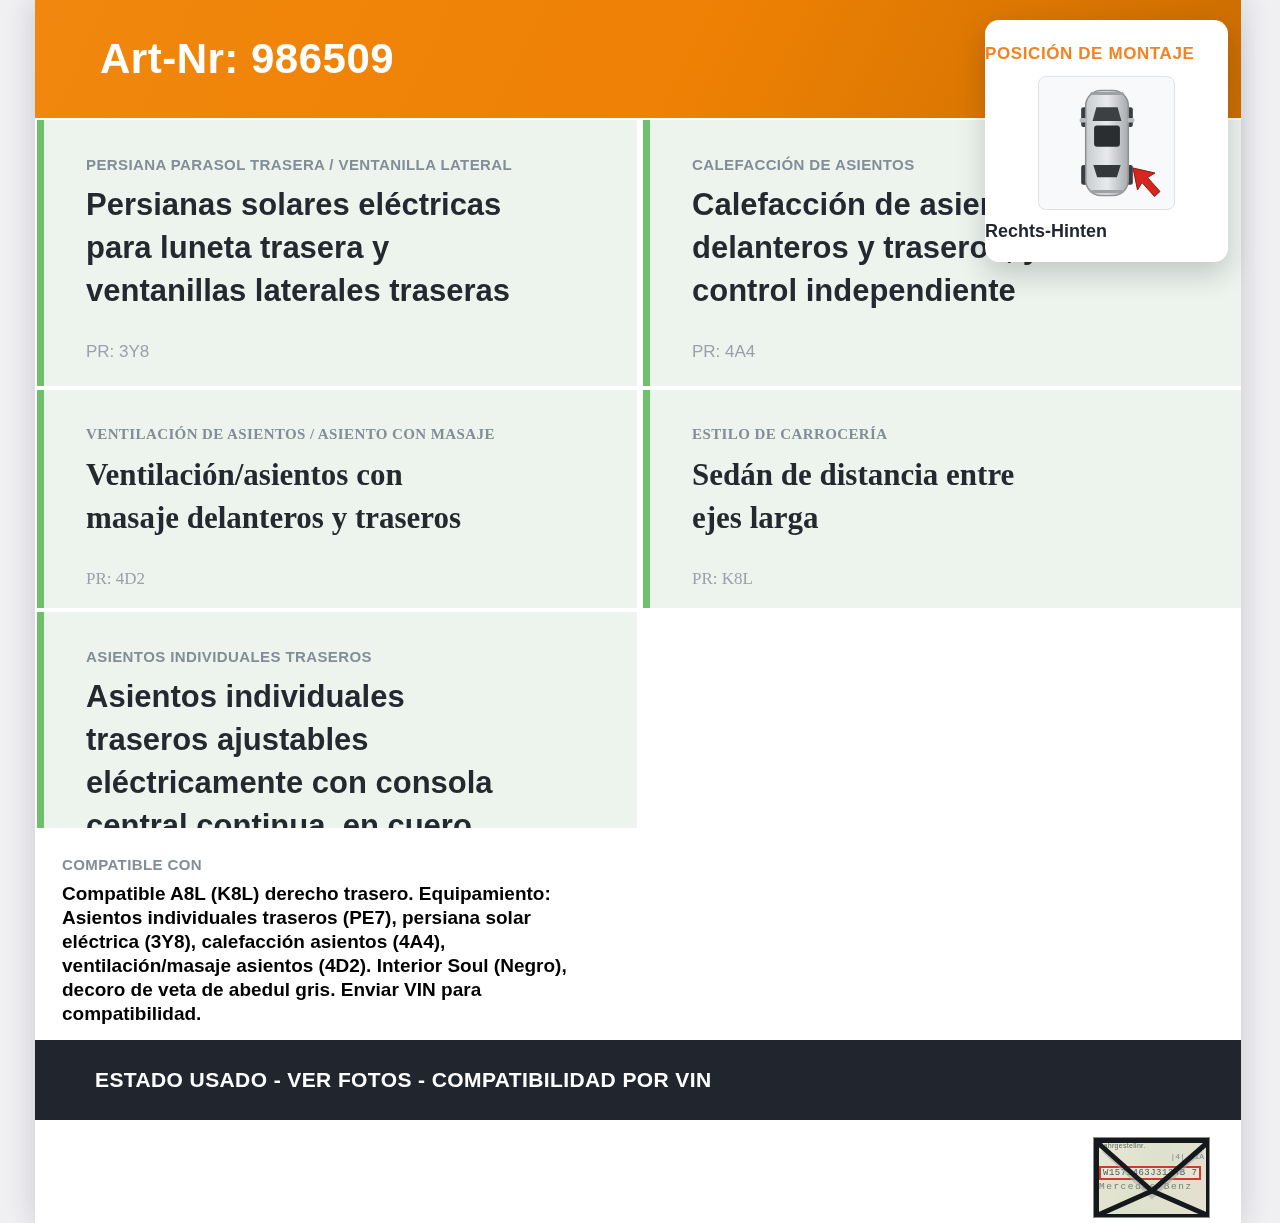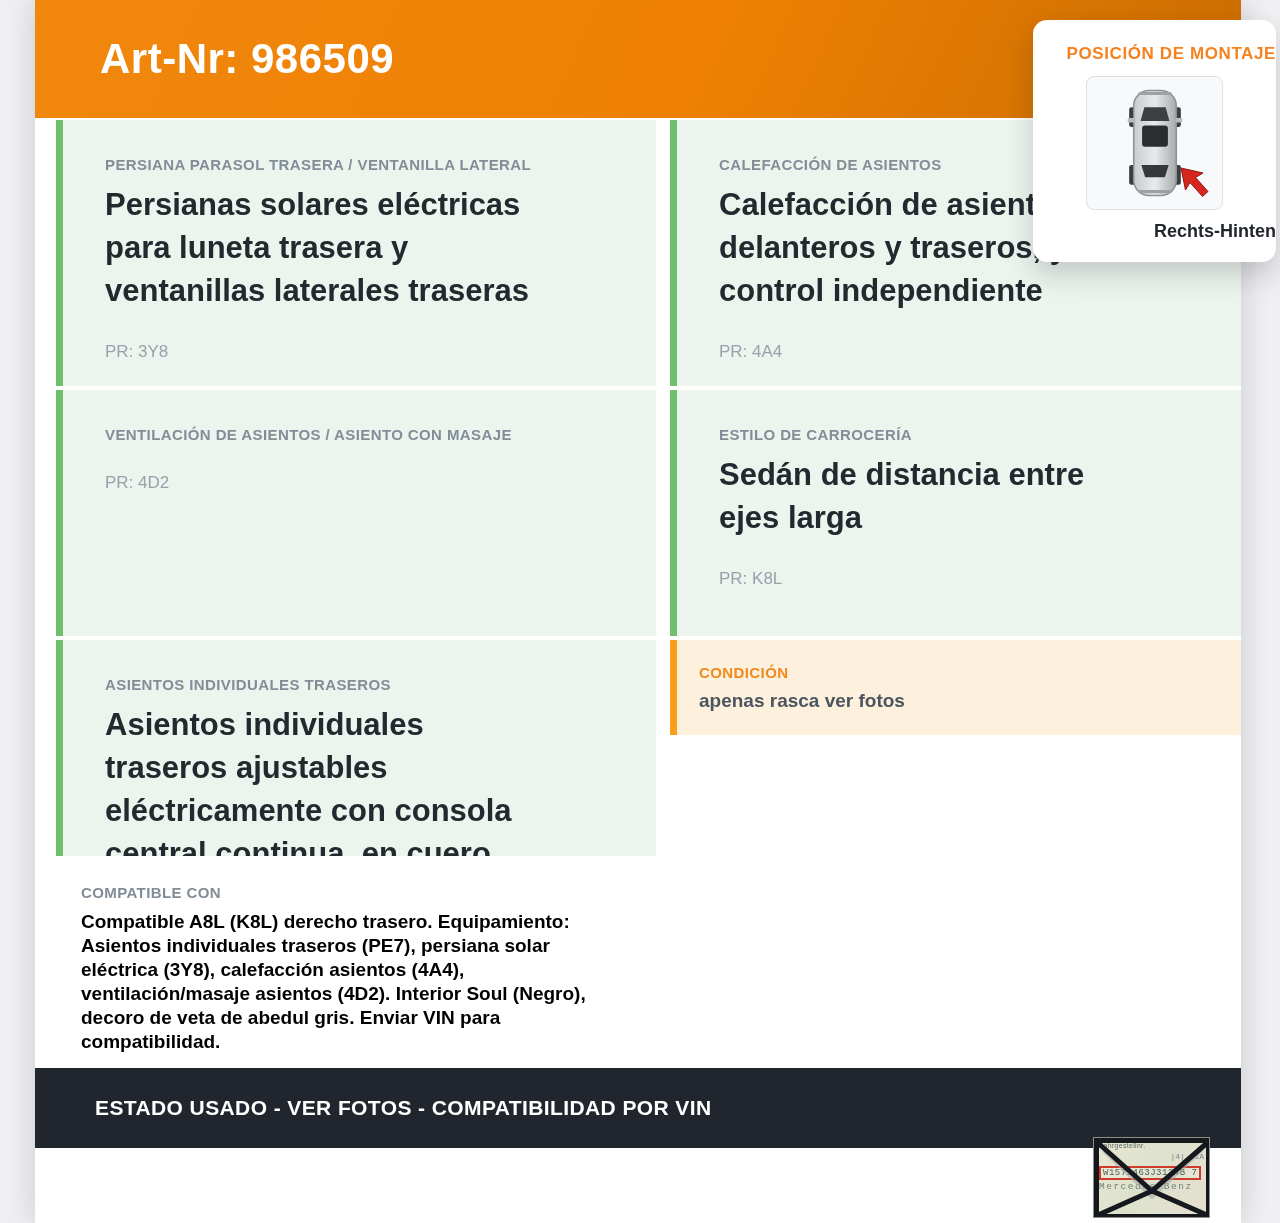--- a/index.html
+++ b/index.html
@@ -13,34 +13,34 @@
   }
 
   
   .header {
     height:118px; display:flex; align-items:center; padding-left:65px;
     background:linear-gradient(115deg,#f1870e 0%, #ee8104 55%, #cb6d01 100%);
   }
   .header h1 { color:#ffffff; font-size:42px; font-weight:800; letter-spacing:.5px; }
 
   
-  .grid { display:flex; gap:14px; padding-left:21px; margin-top:2px; }
+  .grid { display:flex; gap:6px; padding-left:2px; margin-top:2px; }
   .col { display:flex; flex-direction:column; gap:4px; }
   .col-left  { width:600px; }
   .col-right { flex:1; }
 
   .card { background:#edf4ee; border-left:7px solid #6ec06d; padding:36px 34px 0 42px; overflow:hidden; }
   .card .label { font-size:15px; font-weight:700; color:#838d97; letter-spacing:.4px; }
   .card .title {
     margin-top:10px; font-size:31px; font-weight:700; color:#23292f;
     line-height:43px; white-space:pre-line;
   }
   .card .pr { margin-top:30px; font-size:17px; color:#99a1ab; }
 
-  .h266 { height:266px; } .h218 { height:246px; } .h308 { height:216px; }
+  .h266 { height:266px; } .h218 { height:218px;font-family:Liberation Serif, serif; } .h308 { height:216px; }
 
   .condition {
     height:95px; background:#fdf0dd; border-left:7px solid #f89e1b; padding:24px 20px 0 22px;
   }
   .condition .label { color:#ef8a1e; }
   .condition .value { margin-top:9px; font-size:19px; font-weight:700; color:#4b5560; }
 
   .compatible { height:206px; background:#ffffff; border-left:none; padding:24px 30px 0 25px; }
   .compatible .text {
     margin-top:9px; font-size:19px; font-weight:700; color:#000000;
@@ -53,21 +53,21 @@
   .footer {
     height:80px; margin-top:2px; background:#21252d;
     display:flex; align-items:center; padding-left:60px;
   }
   .footer .ftext { color:#ffffff; font-size:21px; font-weight:800; letter-spacing:.4px; }
 
   
   .mount-card {
     position:absolute; left:985px; top:20px; width:243px; height:242px;
     background:#ffffff; border-radius:14px; box-shadow:0 12px 28px rgba(20,25,35,.20);
-    text-align:right; padding-top:24px; z-index:5;margin-left:48px;
+    text-align:left; padding-top:24px; z-index:5;
   }
   .mount-card .mtitle { color:#f5821f; font-size:17px; font-weight:800; letter-spacing:.6px; }
   .mount-frame {
     position:relative; margin:12px auto 0; width:137px; height:134px;
     background:#f8f9fa; border:1px solid #dde1e5; border-radius:8px;
     display:flex; align-items:center; justify-content:center;
   }
   .mount-frame .arrow { position:absolute; right:10px; bottom:10px; }
   .mount-card .caption { margin-top:11px; font-size:18px; font-weight:700; color:#22272e; }
 
@@ -102,20 +102,22 @@
       <div class="col col-left">
         <section class="card h266">
           <div class="label">PERSIANA PARASOL TRASERA / VENTANILLA LATERAL</div>
           <div class="title">Persianas solares eléctricas
 para luneta trasera y
 ventanillas laterales traseras</div>
           <div class="pr">PR: 3Y8</div>
         </section>
         <section class="card h218">
           <div class="label">VENTILACIÓN DE ASIENTOS / ASIENTO CON MASAJE</div>
+          <div class="title">Ventilación/asientos con
+masaje delanteros y traseros</div>
           <div class="pr">PR: 4D2</div>
         </section>
         <section class="card h308">
           <div class="label">ASIENTOS INDIVIDUALES TRASEROS</div>
           <div class="title">Asientos individuales
 traseros ajustables
 eléctricamente con consola
 central continua, en cuero</div>
           <div class="pr">PR: PE7</div>
         </section>
@@ -136,24 +138,20 @@
           <div class="title">Calefacción de asientos
 delanteros y traseros, y
 control independiente</div>
           <div class="pr">PR: 4A4</div>
         </section>
         <section class="card h218">
           <div class="label">ESTILO DE CARROCERÍA</div>
           <div class="title">Sedán de distancia entre
 ejes larga</div>
           <div class="pr">PR: K8L</div>
-        </section>
-        <section class="card condition">
-          <div class="label">CONDICIÓN</div>
-          <div class="value">apenas rasca ver fotos</div>
         </section>
         <div class="col-filler"></div>
       </div>
 
     </div>
 
     <footer class="footer">
       <div class="ftext">ESTADO USADO - VER FOTOS - COMPATIBILIDAD POR VIN</div>
     </footer>
   </div>

